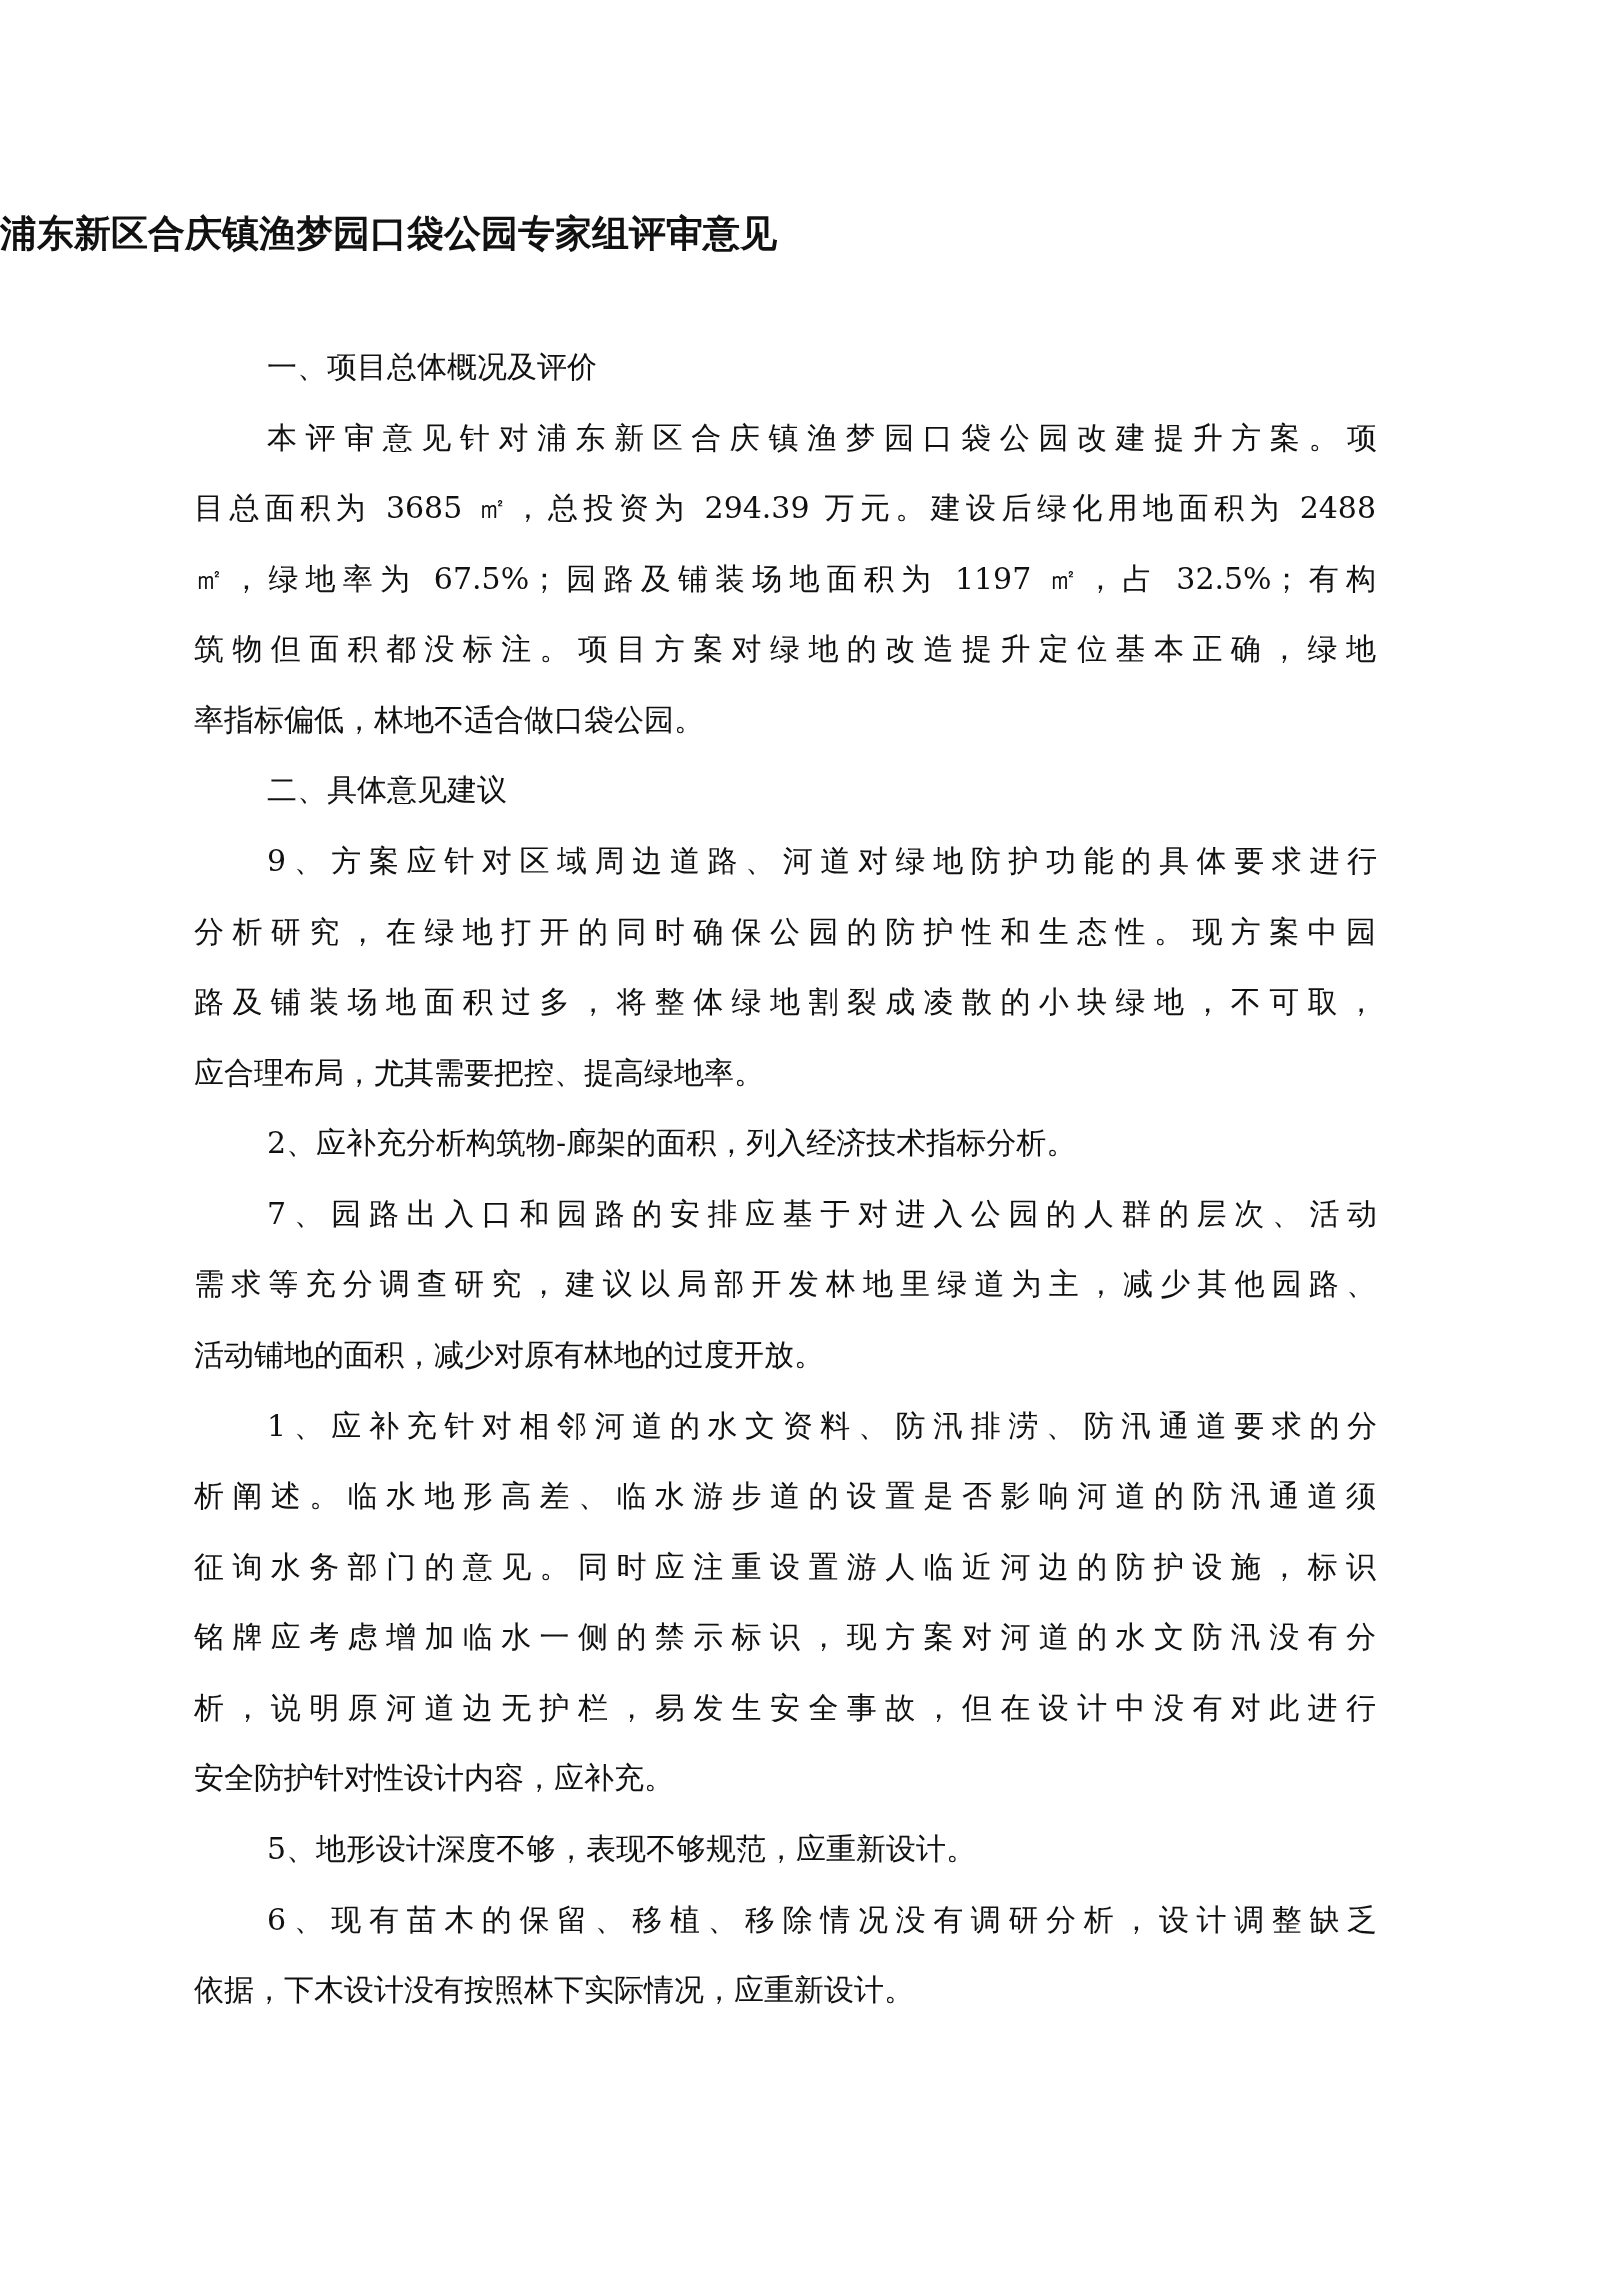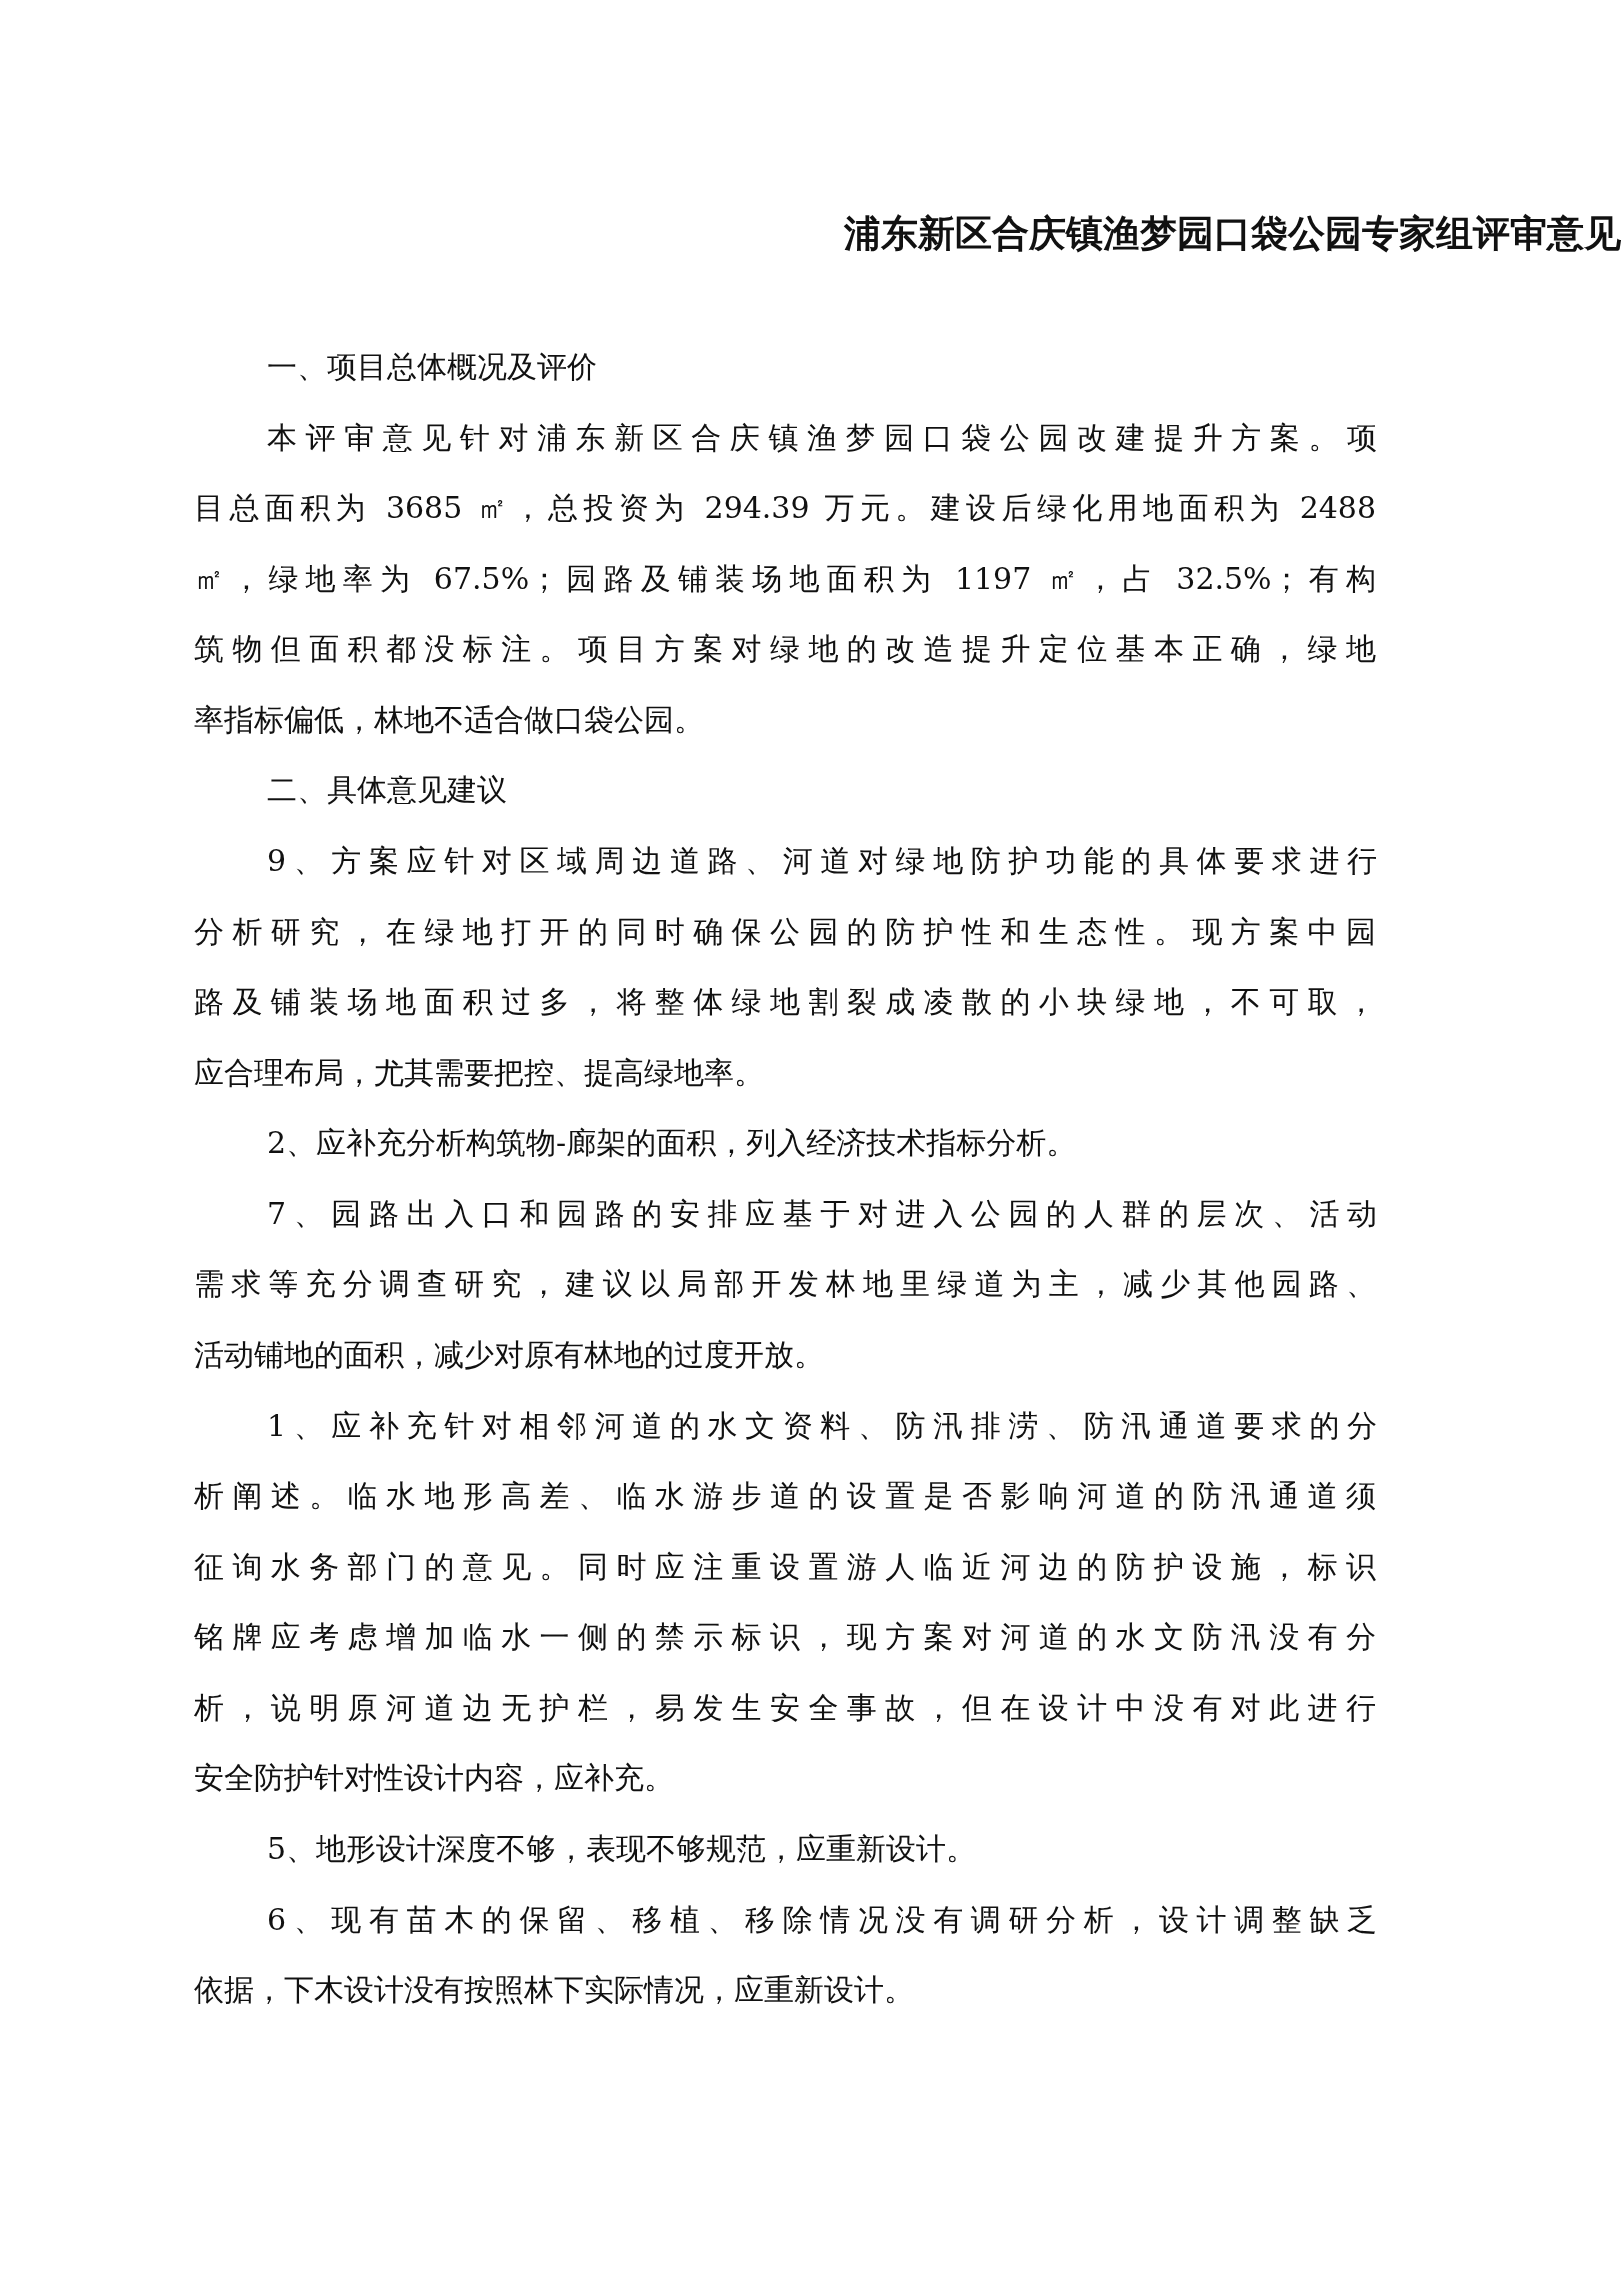--- a/index.html
+++ b/index.html
@@ -20,21 +20,21 @@
     left: 0; top: 0;
     width: 1621px;
     height: 2293px;
     background: #ffffff;
   }
   .title {
     position: absolute;
     left: 0;
     width: 1621px;
     top: 209px;
-    text-align: right;
+    text-align: left;
     font-family: "DejaVu Sans", "Liberation Sans", sans-serif;
     font-weight: bold;
     font-size: 37px;
     line-height: 49px;
     letter-spacing: 0px;
     white-space: nowrap;
   }
   .line {
     position: absolute;
     left: 194px;

